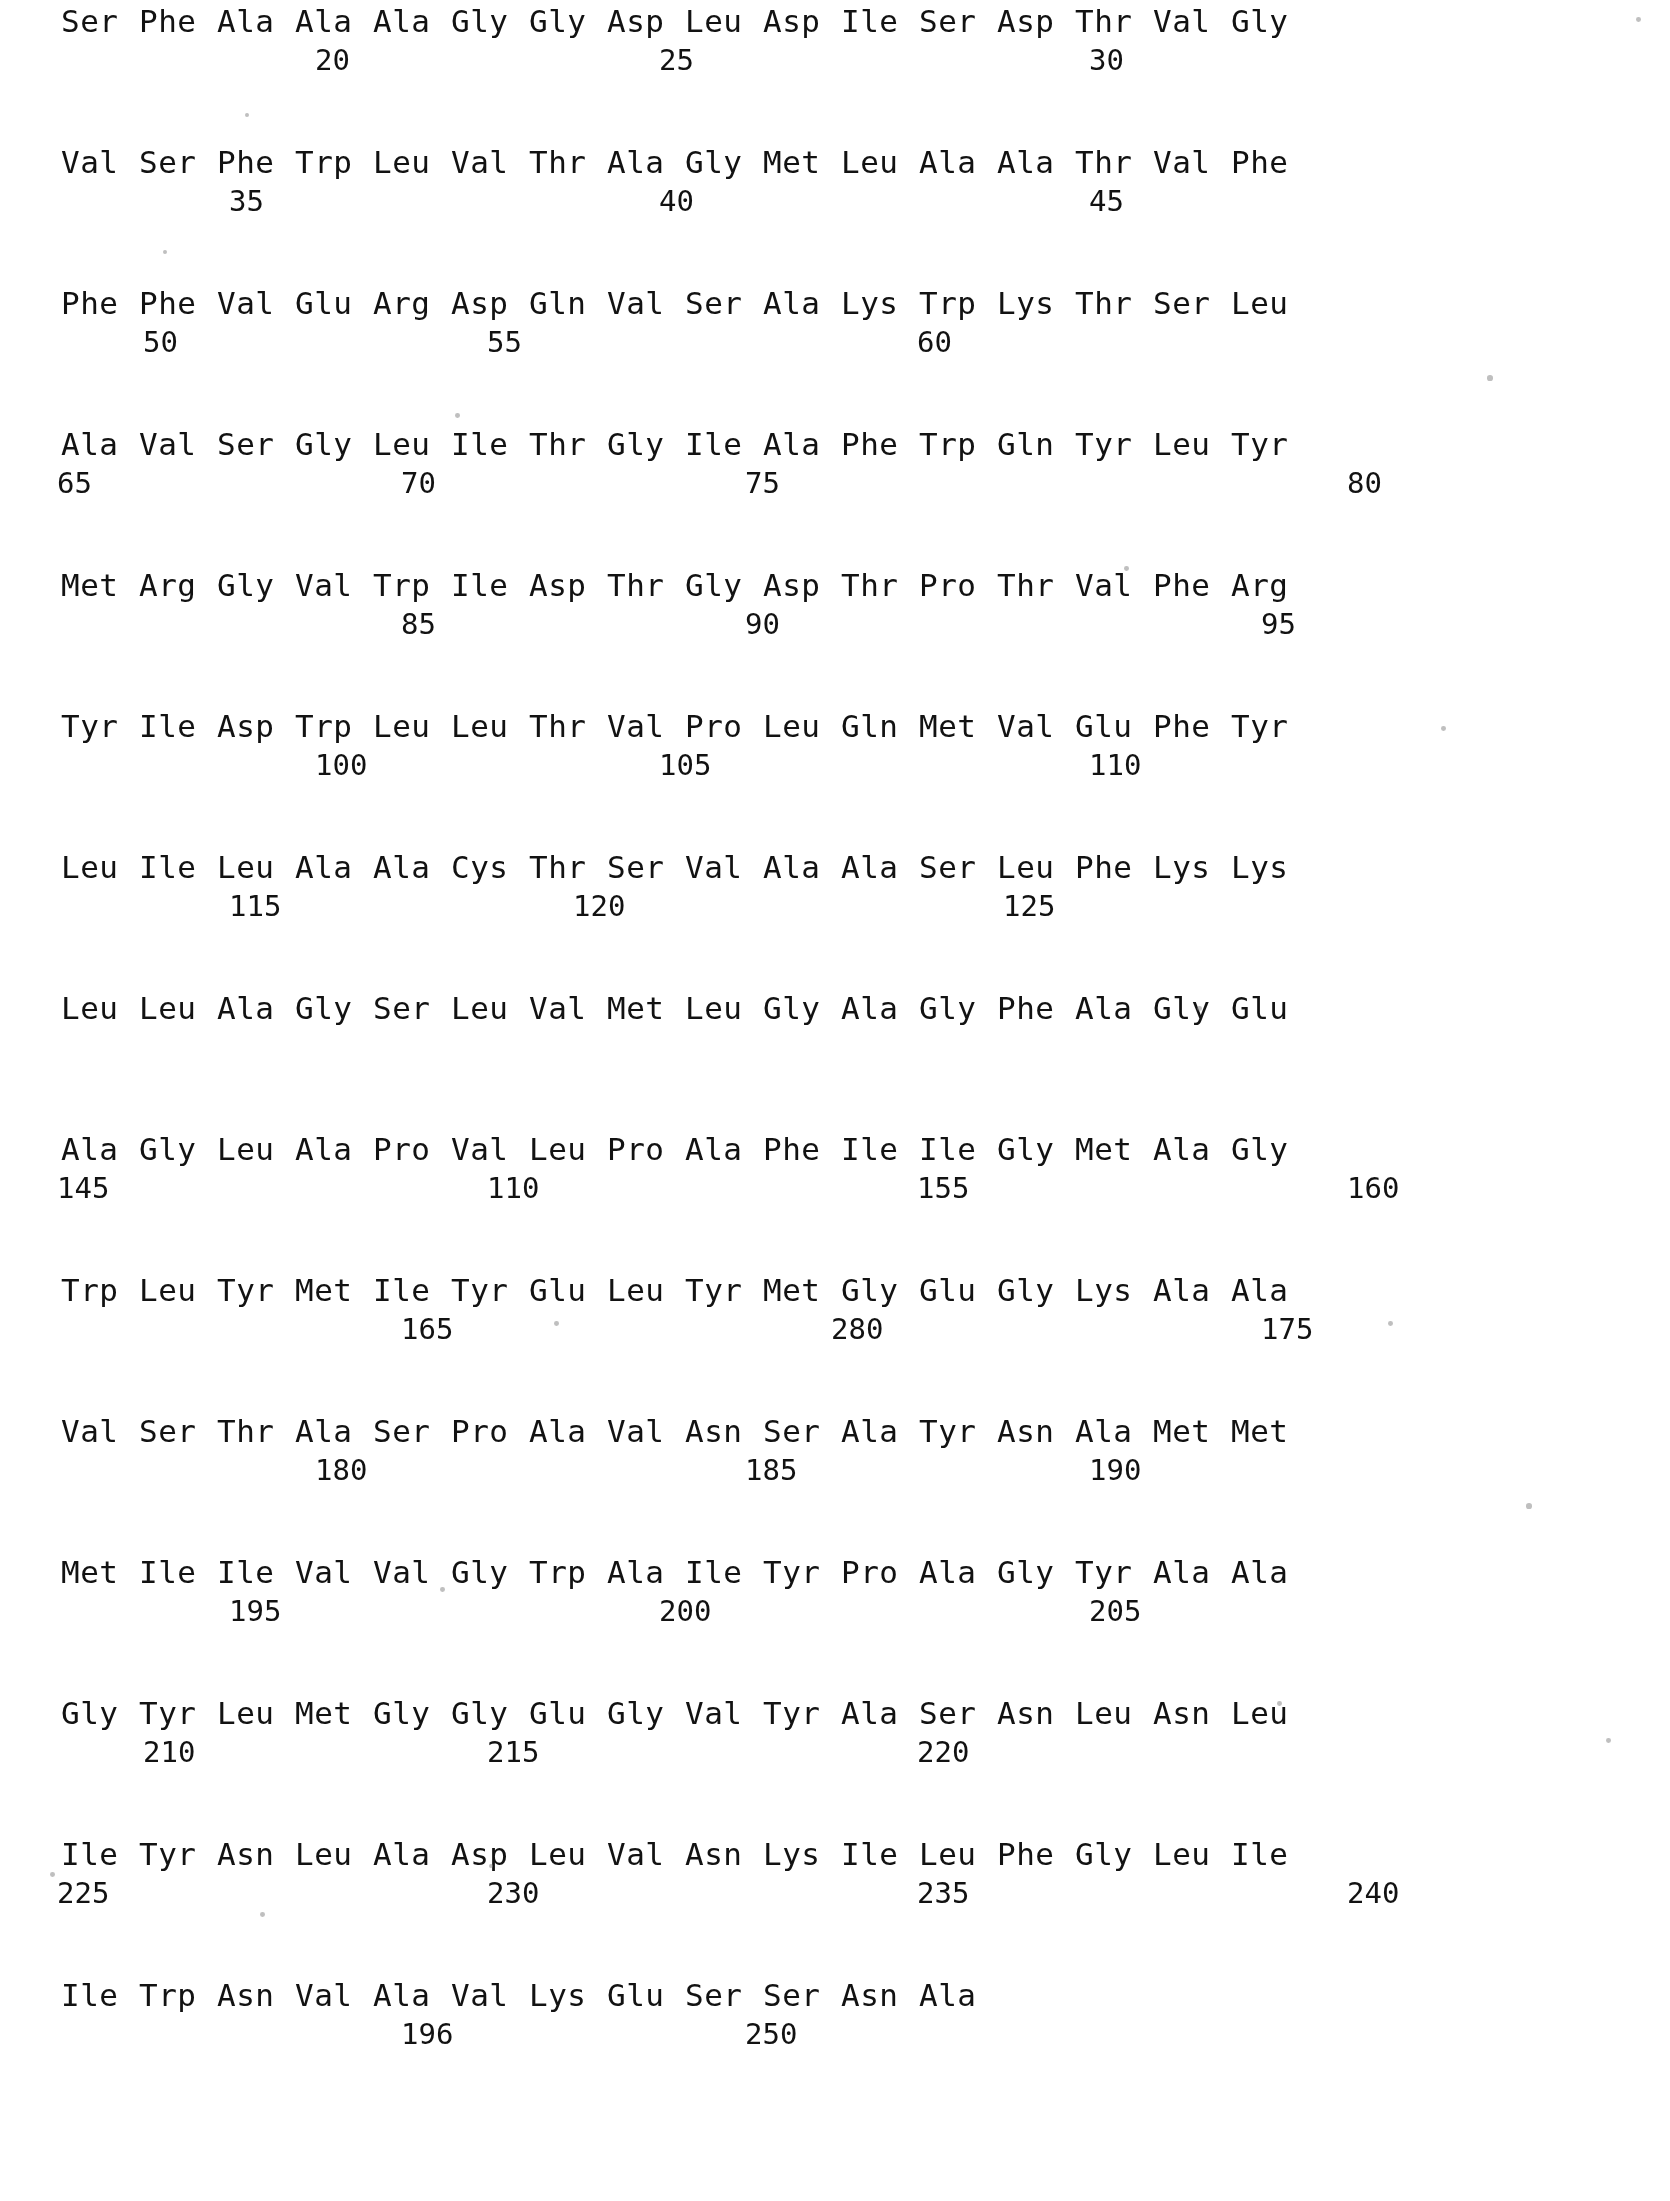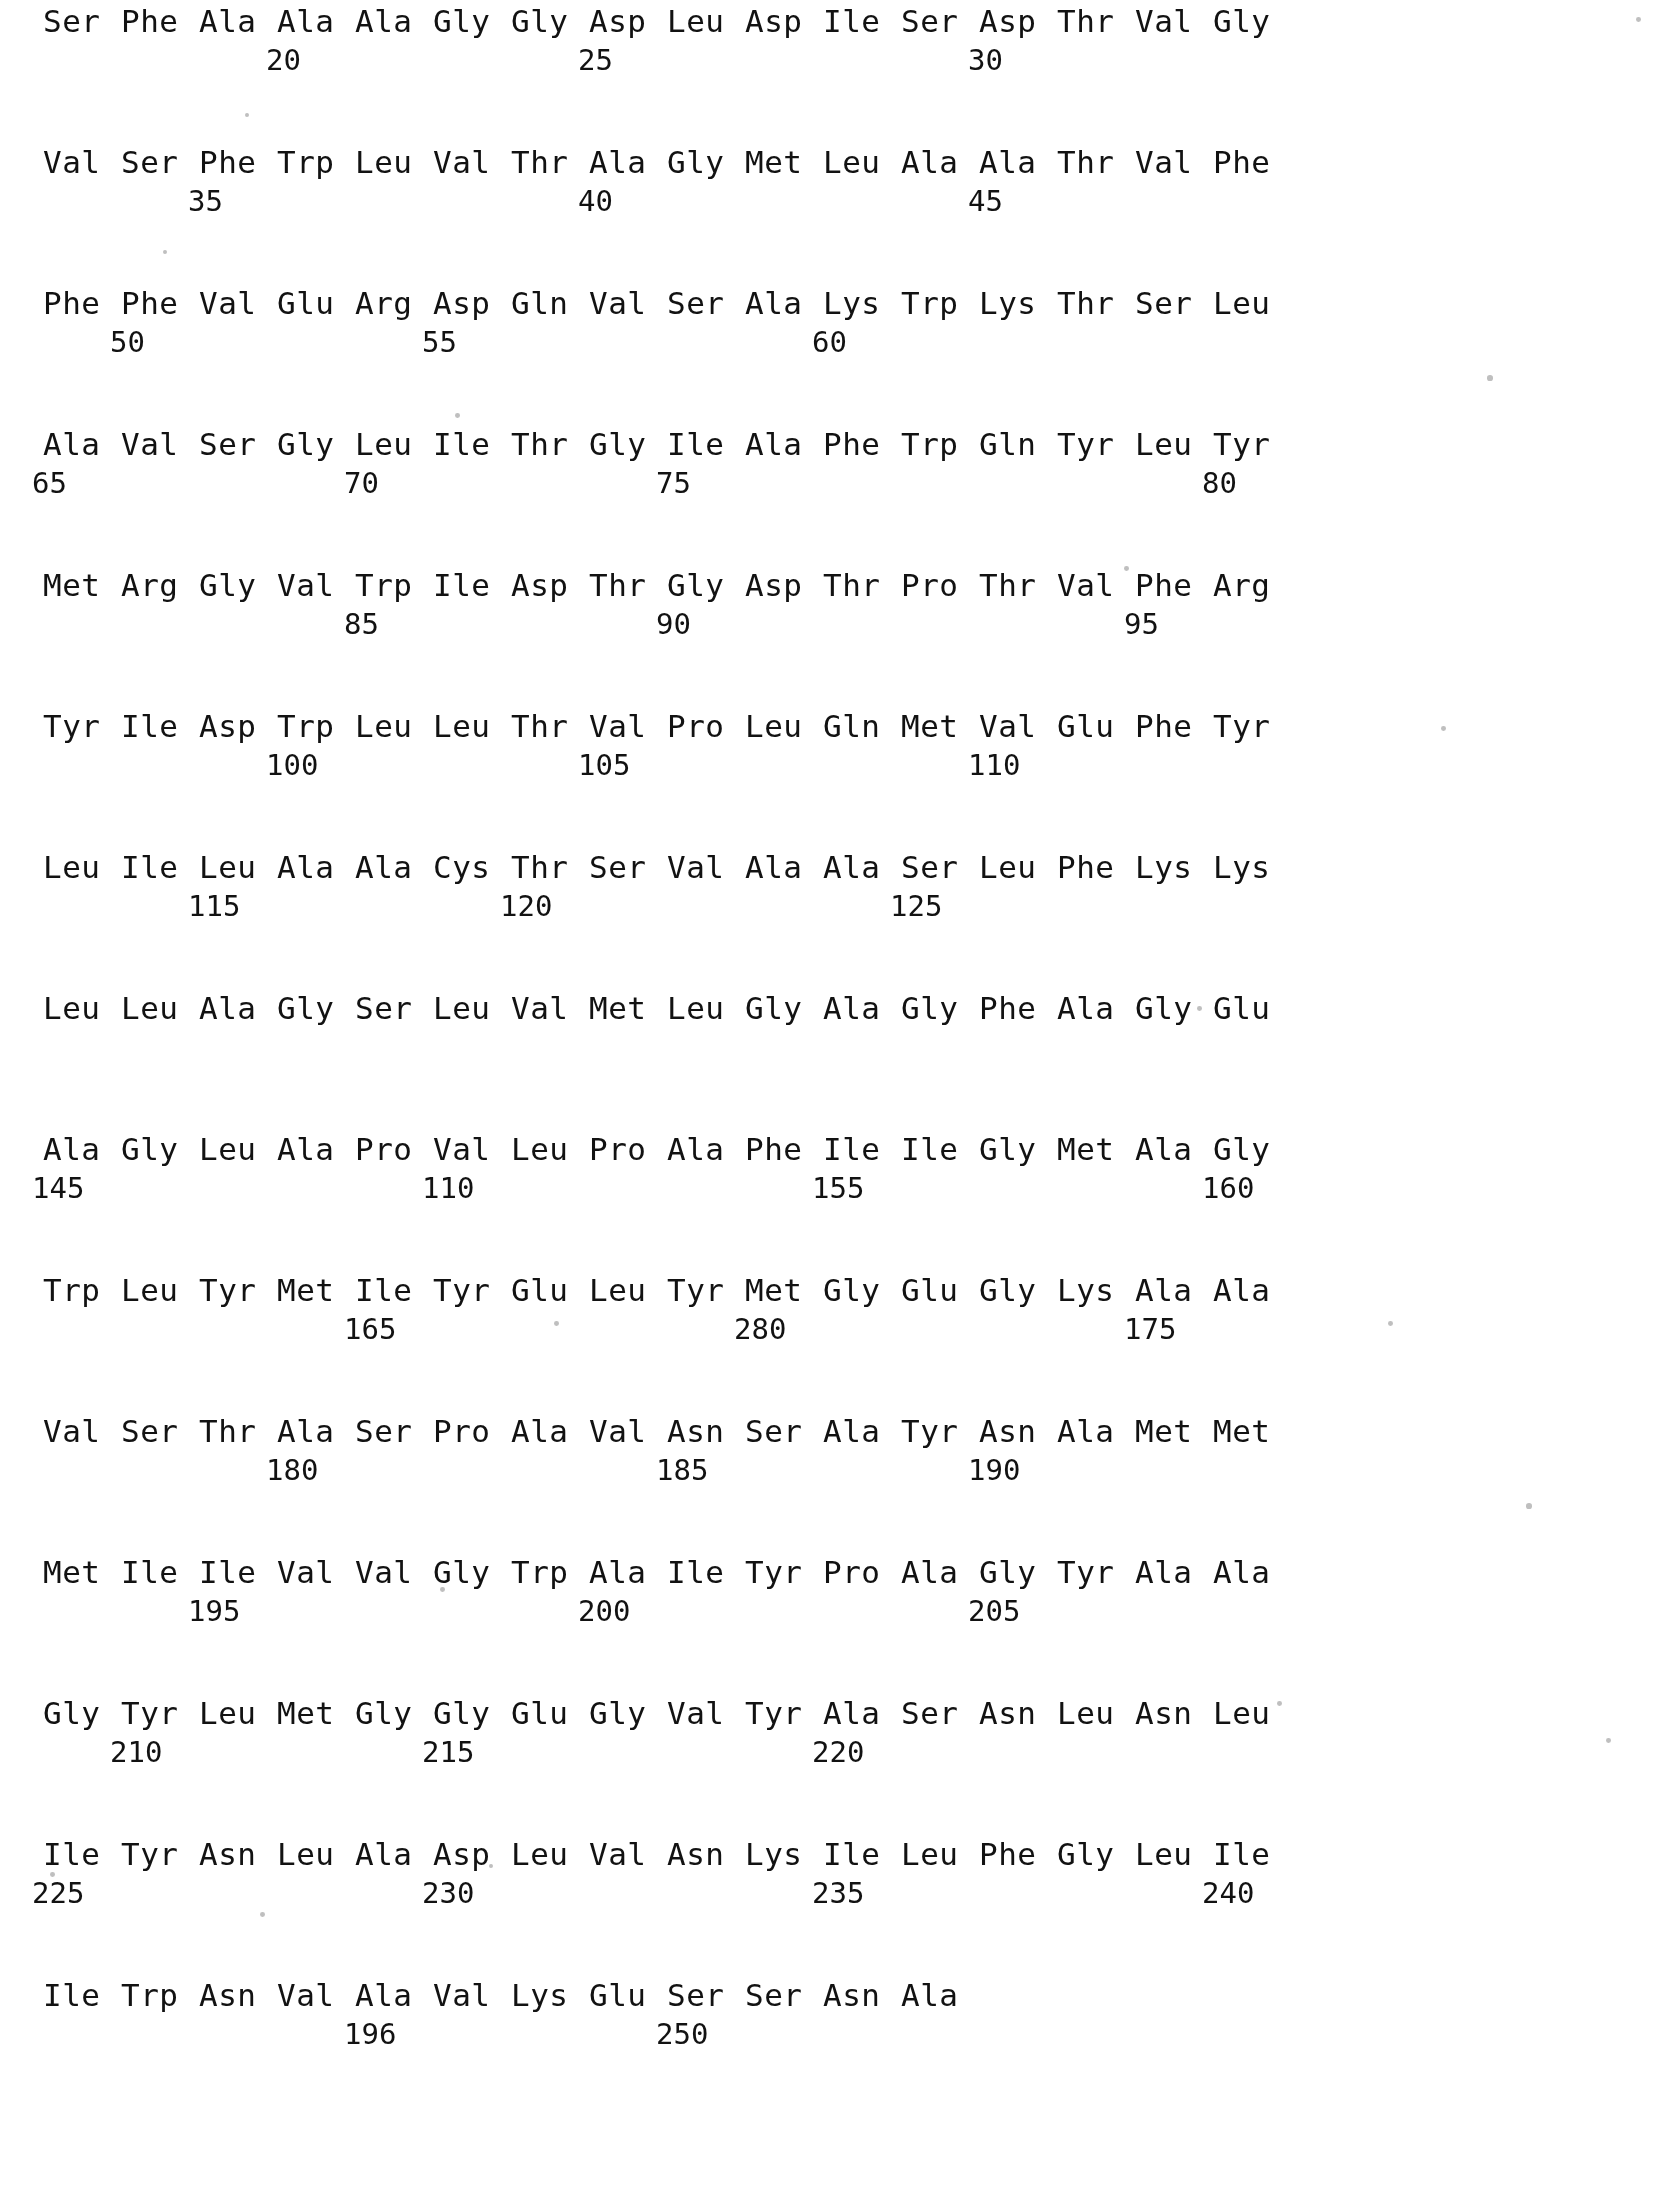--- a/index.html
+++ b/index.html
@@ -26,38 +26,39 @@
   .seq-block {
     position: relative;
     margin: 0 0 0 0;
     padding: 0;
     height: 141px;
   }
   .residue-row {
     display: flex;
     flex-direction: row;
     align-items: flex-end;
-    padding-left: 43px;
+    padding-left: 61px;
     height: 42px;
   }
   .residue-cell {
     width: 78px;
     flex: 0 0 78px;
     text-align: left;
     font-size: 31px;
     line-height: 42px;
     letter-spacing: 0.5px;
     white-space: pre;
   }
   .number-row {
     display: flex;
     flex-direction: row;
     align-items: flex-start;
-    padding-left: 32px;
+    padding-left: 57px;
     height: 38px;
+    gap: 8px;
   }
   .number-cell {
     width: 78px;
     flex: 0 0 78px;
     text-align: left;
     font-size: 29px;
     line-height: 36px;
     white-space: pre;
   }
   

